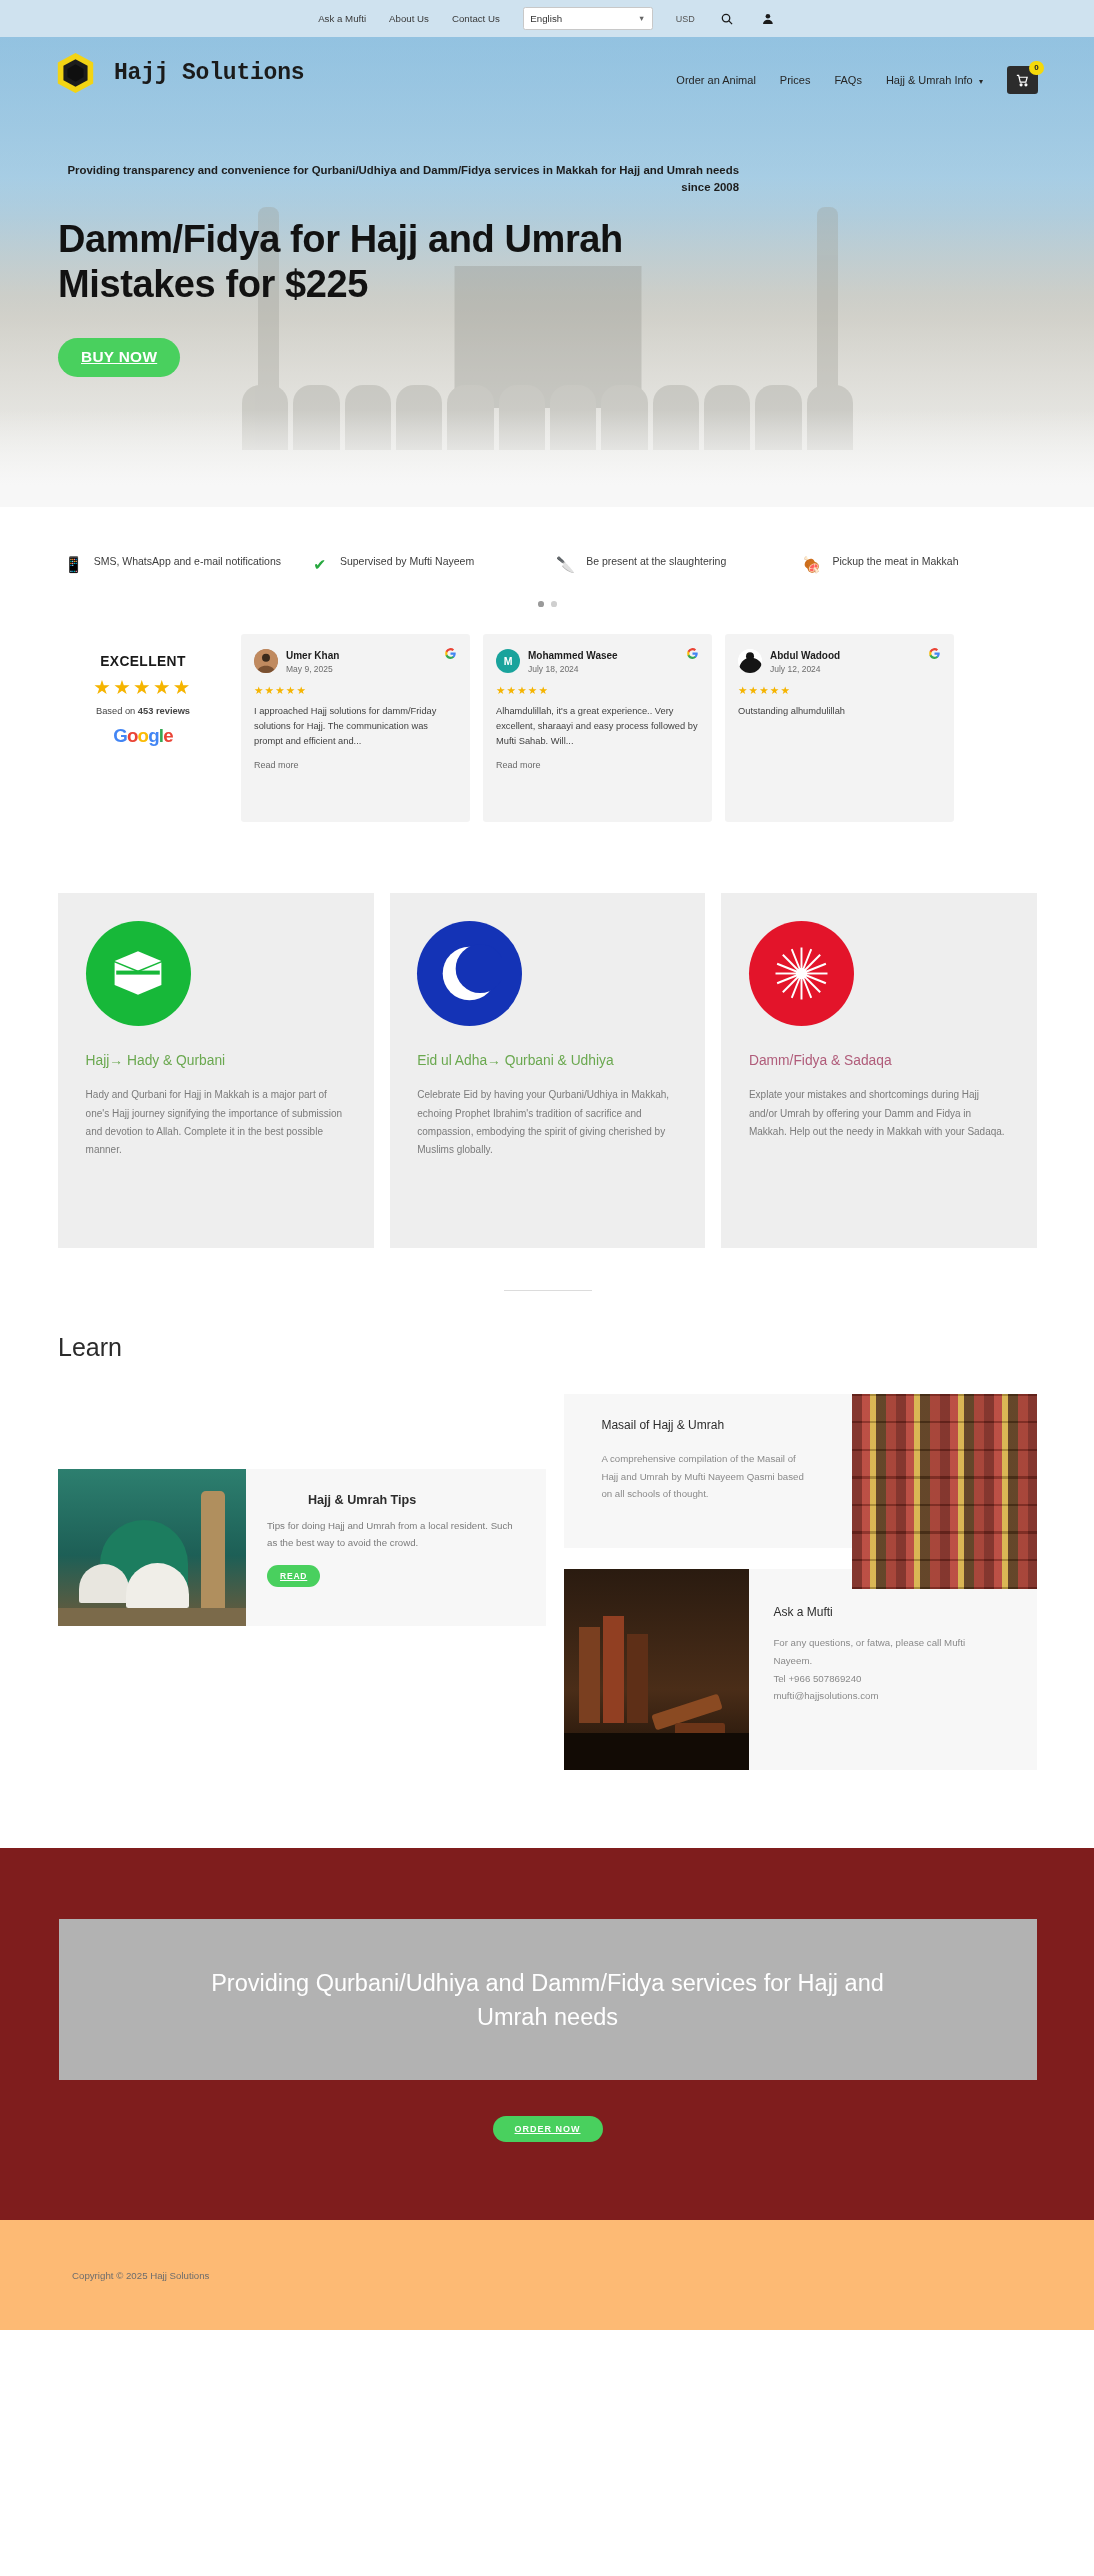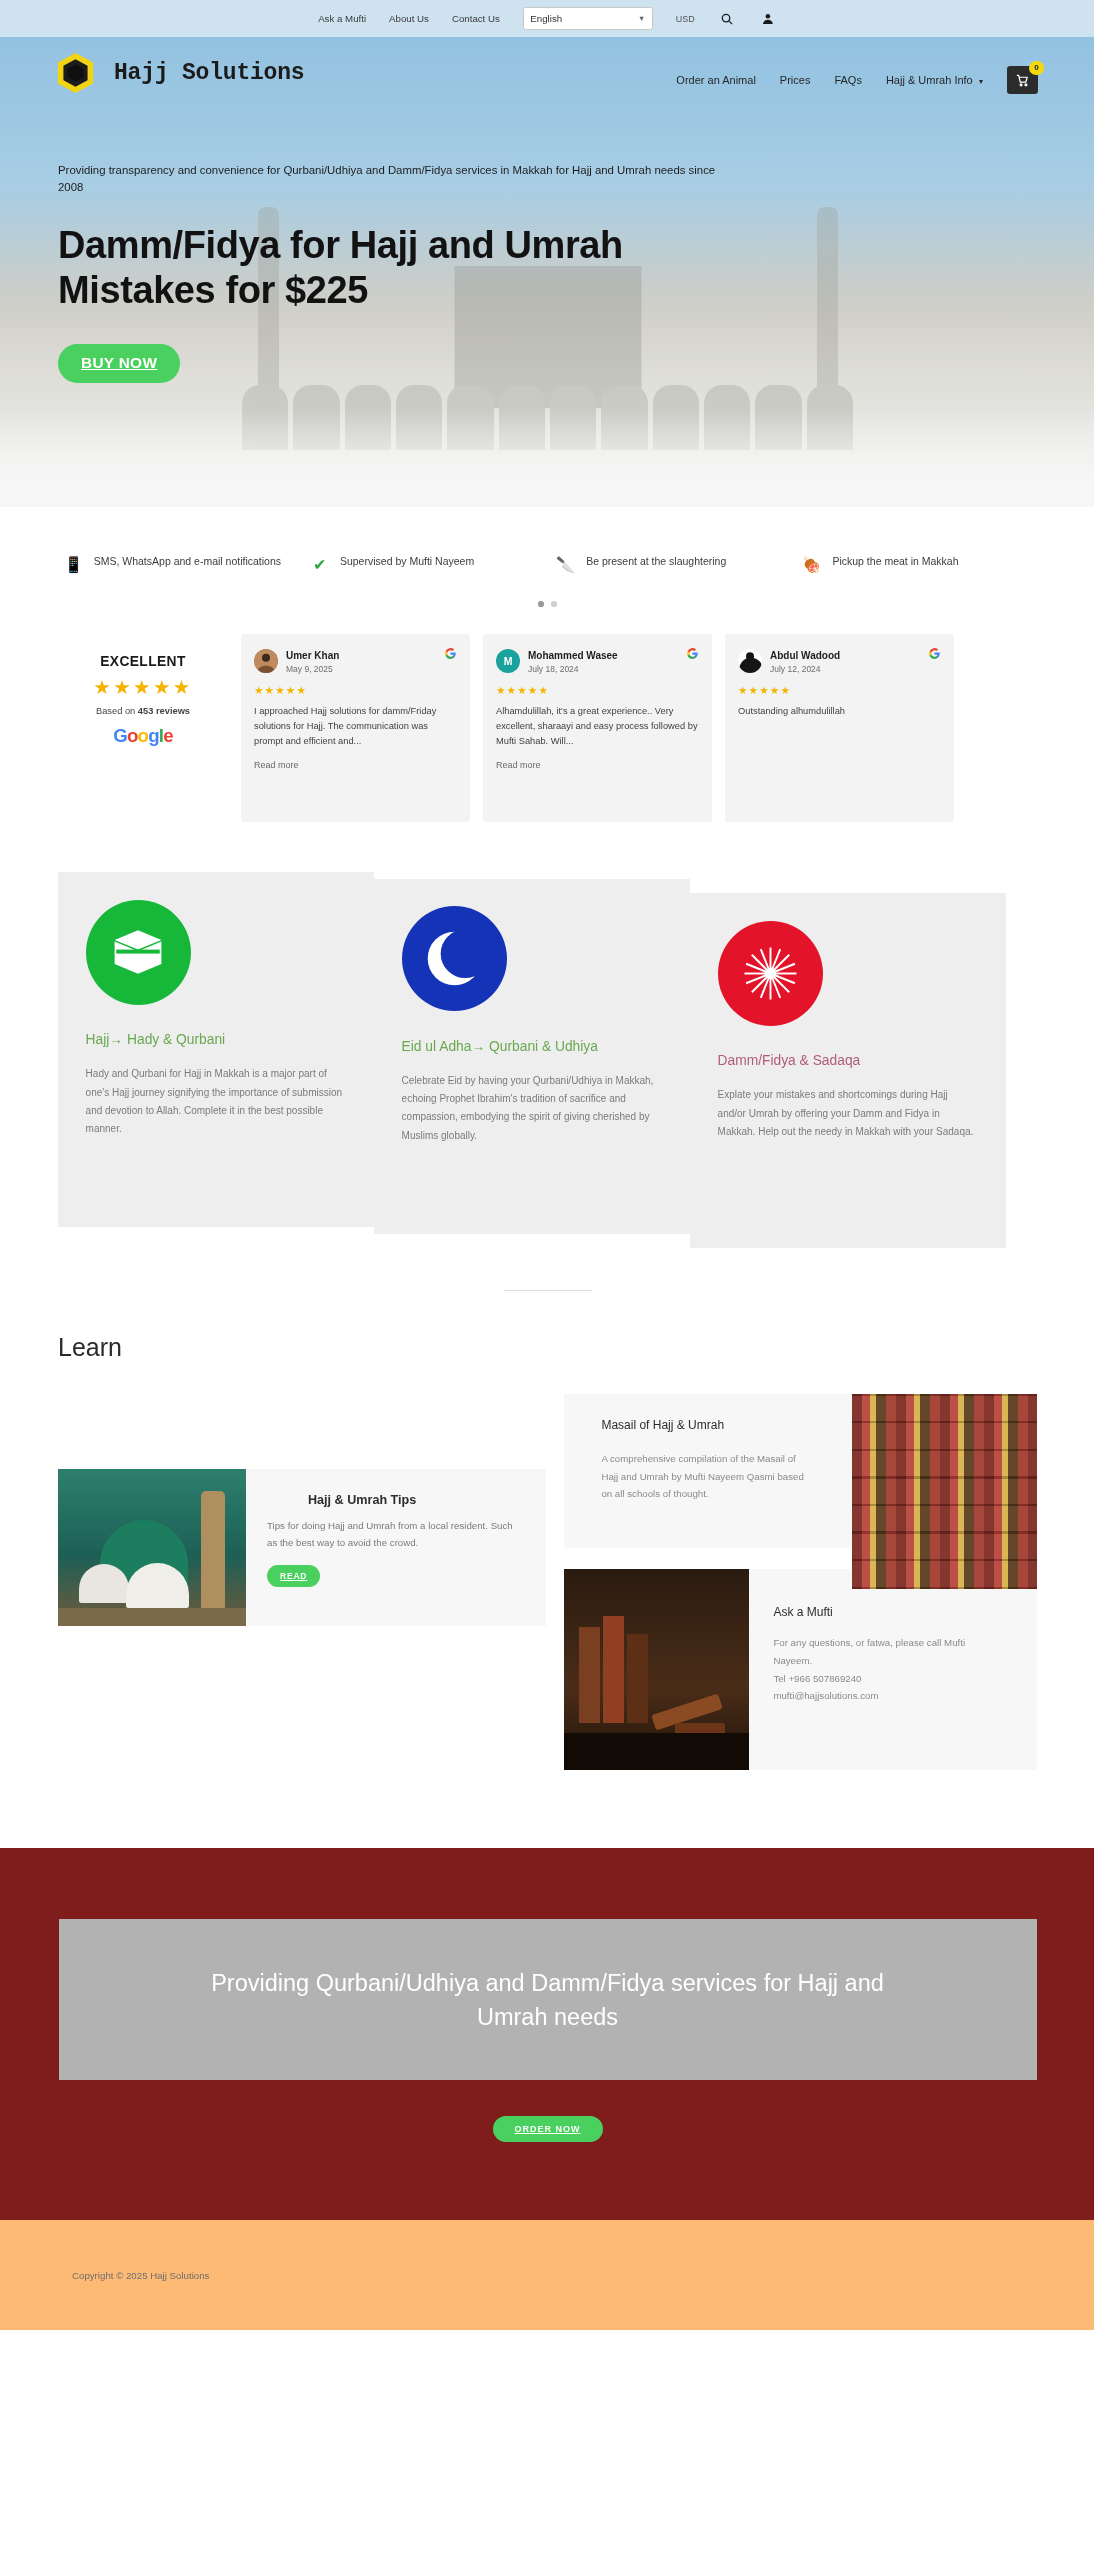--- a/index.html
+++ b/index.html
@@ -101,22 +101,22 @@
   .cart-count {
     position:absolute; top:-5.7px; right:-5.7px;
     width: 14.6px; height: 14.6px; border-radius: 50%;
     background: #f5d90a; color: #222;
     font-size: 8px; font-weight: bold;
     display:flex; align-items:center; justify-content:center;
   }
 
   .hero-copy { position: relative; z-index: 4; padding: 68px 0 0 58px; }
   .hero-sub {
-    font-size: 11.4px; font-weight: normal; color: #1d1d1d; line-height: 1.5;
-    max-width: 681px; margin-bottom: 27px;
+    font-size: 11.4px; font-weight: bold; color: #1d1d1d; line-height: 1.5;
+    max-width: 681px; margin-bottom: 21px; text-align: right;
   }
   .hero-title {
     font-size: 38px; font-weight: bold; color: #121212; line-height: 1.18;
     max-width: 714px; letter-spacing: -0.4px;
   }
   .buy-btn {
     margin-top: 31px;
     display: inline-block;
     background: #49d05e;
     color: #ffffff;
@@ -170,22 +170,22 @@
   .rev-g { position: absolute; top: 13px; right: 13px; width: 13px; height: 13px; font-weight:bold; font-size:11.4px;}
   .rev-cstars { color: #f5b400; font-size: 10.5px; letter-spacing: 1.2px; margin: 9.7px 0 8px; }
   .rev-body { font-size: 9.3px; color: #3f3f3f; line-height: 1.62; }
   .rev-more { font-size: 9px; color: #6a6a6a; margin-top: 11.4px; }
 
   
   .services {
     background: #ffffff;
     padding: 18px 58px 0 58px;
     display: flex;
-    gap: 0;
-    align-items: flex-start;
+    gap: 16px;
+    align-items: flex-end;
   }
   .svc {
     background: #eeeeee;
     padding: 27.6px 27.6px 32px 27.6px;
     width: 316px;
   }
   .svc.s1 { height: 355px; margin-top: 0; }
   .svc.s2 { height: 355px; margin-top: 6.5px; }
   .svc.s3 { height: 355px; margin-top: 21px; }
   .svc-ico { width: 105px; height: 105px; border-radius: 50%; display:flex; align-items:center; justify-content:center; }

